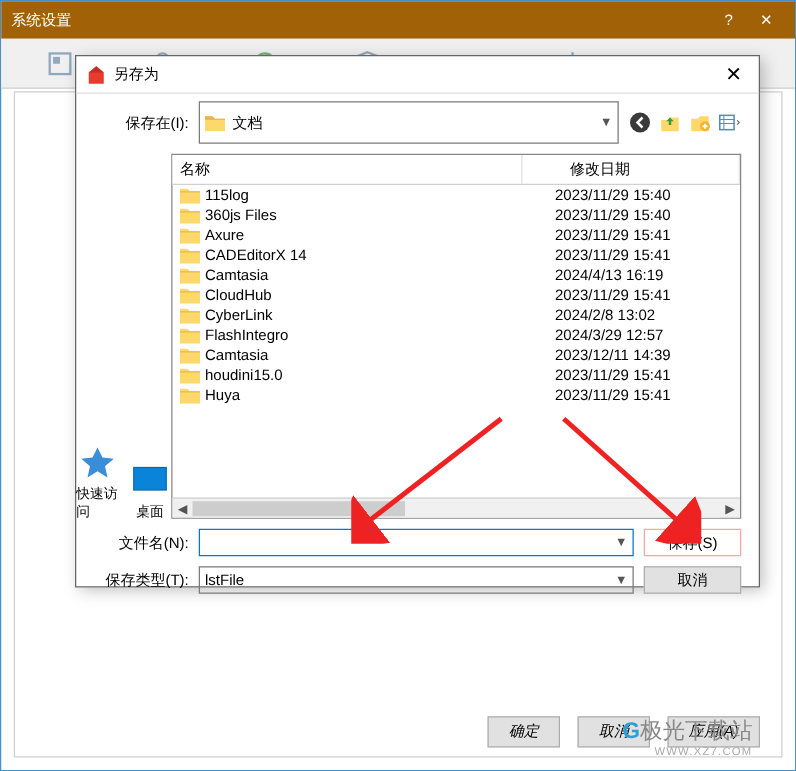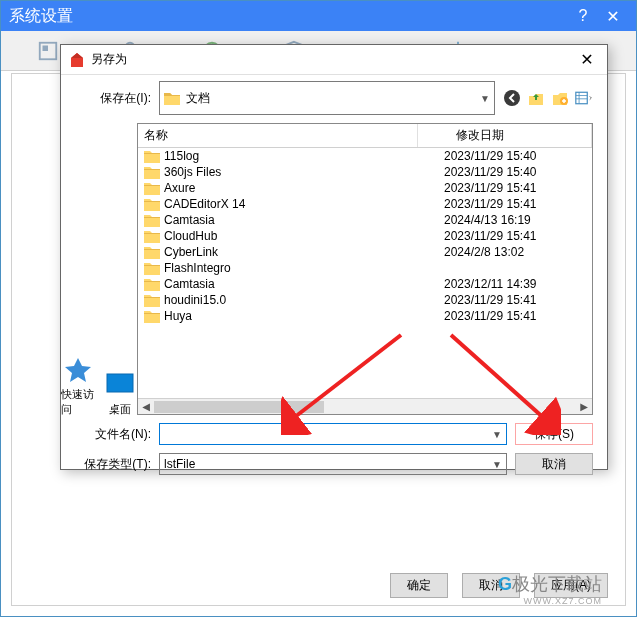--- a/index.html
+++ b/index.html
@@ -1,29 +1,29 @@
 <!DOCTYPE html>
 <html><head>
 <meta charset="utf-8">
 <style>
   * { box-sizing: border-box; font-family: "Microsoft YaHei", "SimSun", sans-serif; }
   body { margin: 0; background: #fff; width: 637px; height: 617px; overflow: hidden; position: relative; }
 
   
   .parent-window { position: absolute; top: 0; left: 0; width: 637px; height: 617px; border: 1px solid #4a90c2; background: #fff; }
-  .parent-titlebar { height: 30px; background: #3b82f6; display: flex; align-items: center; padding: 0 8px; color: #fff; font-size: 16px; }
+  .parent-titlebar { height: 30px; background: #a16207; display: flex; align-items: center; padding: 0 8px; color: #fff; font-size: 12px; }
   .parent-titlebar .title { flex: 1; }
   .parent-titlebar .btn { width: 30px; text-align: center; color: #fff; cursor: pointer; }
   .parent-toolbar { height: 40px; background: #f0f0f0; border-bottom: 1px solid #d0d0d0; display: flex; align-items: center; gap: 60px; padding-left: 36px; }
   .parent-toolbar .ticon { width: 22px; height: 22px; opacity: .7; }
   .parent-body { position: absolute; top: 72px; left: 10px; right: 10px; bottom: 10px; border: 1px solid #d0d0d0; background: #fff; }
 
   
   .parent-bottom { position: absolute; bottom: 18px; right: 28px; display: flex; gap: 14px; }
-  .pbtn { border: 1px solid #adadad; background: #e1e1e1; font-size: 12px; padding: 3px 16px; cursor: pointer; }
+  .pbtn { border: 1px solid #adadad; background: #e1e1e1; font-size: 12px; padding: 3px 16px; cursor: pointer; font-style: italic; }
 
   
   .watermark { position: absolute; right: 34px; bottom: 10px; font-size: 18px; color: #888; }
   .watermark .g { color: #2aa0d8; font-weight: bold; }
   .watermark .sub { font-size: 9px; display:block; color:#aaa; letter-spacing:1px; text-align:right;}
 
   
   .dialog { position: absolute; top: 44px; left: 60px; width: 548px; height: 426px; background: #fff; border: 1px solid #666; box-shadow: 3px 3px 12px rgba(0,0,0,.25); }
   .dlg-titlebar { height: 30px; display: flex; align-items: center; padding: 0 8px; border-bottom: 1px solid #e0e0e0; }
   .dlg-titlebar .gicon { width: 16px; height: 16px; margin-right: 6px; }
@@ -268,20 +268,21 @@
             </svg>
             <span class="fname">CyberLink</span>
             <span class="fdate">2024/2/8 13:02</span>
           </div>
           <div class="fp-row">
             <svg class="ficon" viewBox="0 0 16 14">
               <path d="M0 2h6l2 2h8v10H0z" fill="#ffd86b"></path>
               <path d="M0 4h16v1H0z" fill="#e8b84a"></path>
             </svg>
             <span class="fname">FlashIntegro</span>
+            <span class="fdate">2024/3/29 12:57</span>
           </div>
           <div class="fp-row">
             <svg class="ficon" viewBox="0 0 16 14">
               <path d="M0 2h6l2 2h8v10H0z" fill="#ffd86b"></path>
               <path d="M0 4h16v1H0z" fill="#e8b84a"></path>
             </svg>
             <span class="fname">Camtasia</span>
             <span class="fdate">2023/12/11 14:39</span>
           </div>
           <div class="fp-row">

